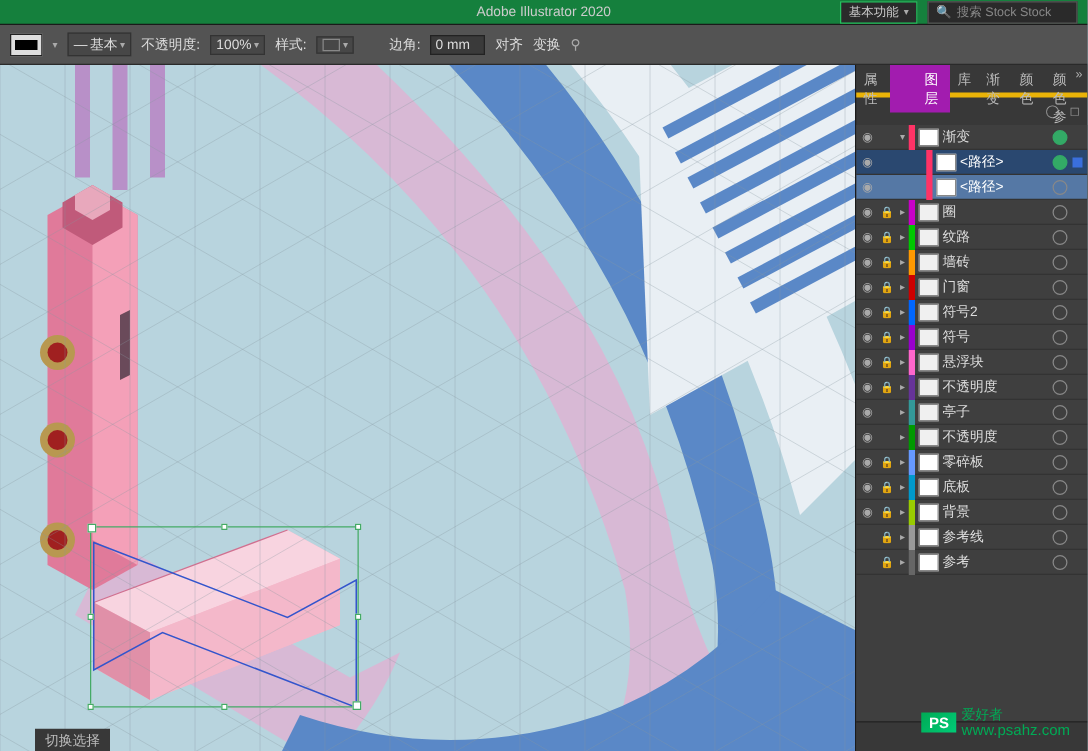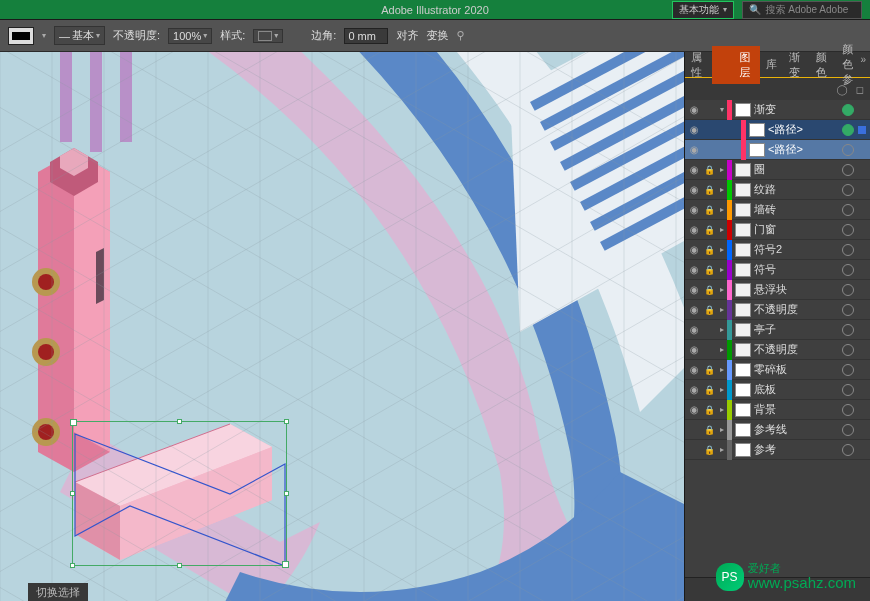--- a/index.html
+++ b/index.html
@@ -17,23 +17,23 @@
 .dd { background: #474747; border: 1px solid #333; padding: 1px 4px; font-size: 11px; color: #ddd; display: flex; align-items: center; gap: 2px; }
 .num-in { width: 44px; background: #3a3a3a; border: 1px solid #222; color: #ddd; padding: 1px 3px; font-size: 11px; }
 .lbl { color: #ddd; }
 .chev { font-size: 8px; color: #aaa; }
 
 .main { display: flex; height: 549px; }
 .canvas-area { width: 684px; height: 549px; position: relative; overflow: hidden; background: #4a4a4a; }
 .canvas-bg { position: absolute; inset: 0; }
 
 .right-col { width: 186px; background: #383838; display: flex; flex-direction: column; border-left: 1px solid #1a1a1a; }
-.panel-tabs { height: 26px; background: #383838; display: flex; align-items: center; font-size: 11px; color: #bbb; border-bottom: 1px solid #eab308; position: relative; }
+.panel-tabs { height: 26px; background: #383838; display: flex; align-items: flex-start; font-size: 11px; color: #bbb; border-bottom: 4px solid #eab308; position: relative; }
 .ptab { padding: 4px 6px; cursor: pointer; }
-.ptab.active { background: #c2410c; color: #fff; padding-left: 28px; }
+.ptab.active { background: #a21caf; color: #fff; padding-left: 28px; }
 .panel-close { position: absolute; right: 4px; top: 2px; font-size: 10px; color: #aaa; }
 
 .layers-hdr { height: 22px; display: flex; align-items: center; justify-content: flex-end; padding: 0 6px; gap: 8px; color: #999; font-size: 10px; }
 .layers-body { flex: 1; overflow-y: auto; background: #3f3f3f; }
 
 .lrow { height: 20px; display: flex; align-items: center; font-size: 11px; color: #ddd; border-bottom: 1px solid #333; position: relative; }
 .lrow.sel { background: #5578a5; color: #fff; }
 .lrow.sel-dark { background: #2a4870; color: #fff; }
 .vis { width: 18px; text-align: center; color: #aaa; font-size: 10px; }
 .lock { width: 14px; text-align: center; color: #888; font-size: 9px; }
@@ -47,45 +47,45 @@
 .meat { width: 8px; height: 8px; margin-right: 4px; }
 .meat.blue { background: #3a6fdd; }
 
 .indent1 { padding-left: 0px; }
 .indent2 { padding-left: 14px; }
 .layers-foot { height: 24px; background: #383838; border-top: 1px solid #222; display: flex; align-items: center; padding: 0 6px; gap: 6px; }
 
 .bottom-strip { position: absolute; bottom: 0; left: 28px; height: 18px; background: #383838; color: #bbb; font-size: 11px; padding: 1px 8px; display: flex; align-items: center; gap: 12px; }
 
 .watermark { position: absolute; right: 14px; bottom: 10px; display: flex; align-items: center; gap: 4px; }
-.wm-logo { width: 28px; height: 28px; background: linear-gradient(135deg,#0a5,#0c7); border-radius: 12px; display: flex; align-items: center; justify-content: center; color: #fff; font-size: 12px; font-weight: normal; }
+.wm-logo { width: 28px; height: 16px; background: linear-gradient(135deg,#0a5,#0c7); border-radius: 0; display: flex; align-items: center; justify-content: center; color: #fff; font-size: 12px; font-weight: bold; }
 .wm-txt { display: flex; flex-direction: column; font-size: 11px; line-height: 1.1; }
 .wm-top { color: #0a5; font-weight: normal; }
-.wm-bot { color: #0a5; font-size: 15px; }
+.wm-bot { color: #0a5; font-size: 12px; }
 
 .iso-grid line { stroke: #8899a0; stroke-width: 0.5; opacity: 0.5; }
 .sel-box { position: absolute; border: 1px solid #4a6; }
 .sel-box::before, .sel-box::after { content:''; position:absolute; width:5px; height:5px; background:#fff; border:1px solid #4a6; }
 .sel-box::before { top:-3px; left:-3px; }
 .sel-box::after { bottom:-3px; right:-3px; }
 .sh { position:absolute; width:5px; height:5px; background:#fff; border:1px solid #4a6; }
 </style>
 </head>
 <body>
 
 <div class="titlebar">
   <span class="title-center">Adobe Illustrator 2020</span>
   <div class="title-right">
     <div class="workspace-dd">
       <span>基本功能</span>
         <span class="chev">▾</span>
     </div>
     <div class="search-stock">
       <span>🔍</span>
-      <span>搜索 Adobe Adobe</span>
+      <span>搜索 Stock Stock</span>
     </div>
   </div>
 </div>
 
 <div class="optionbar">
   <div class="stroke-disp">
       <div class="stroke-inner"></div>
     </div>
   <span class="chev">▾</span>
   <div class="dd">— <span>基本</span> <span class="chev">▾</span></div>

